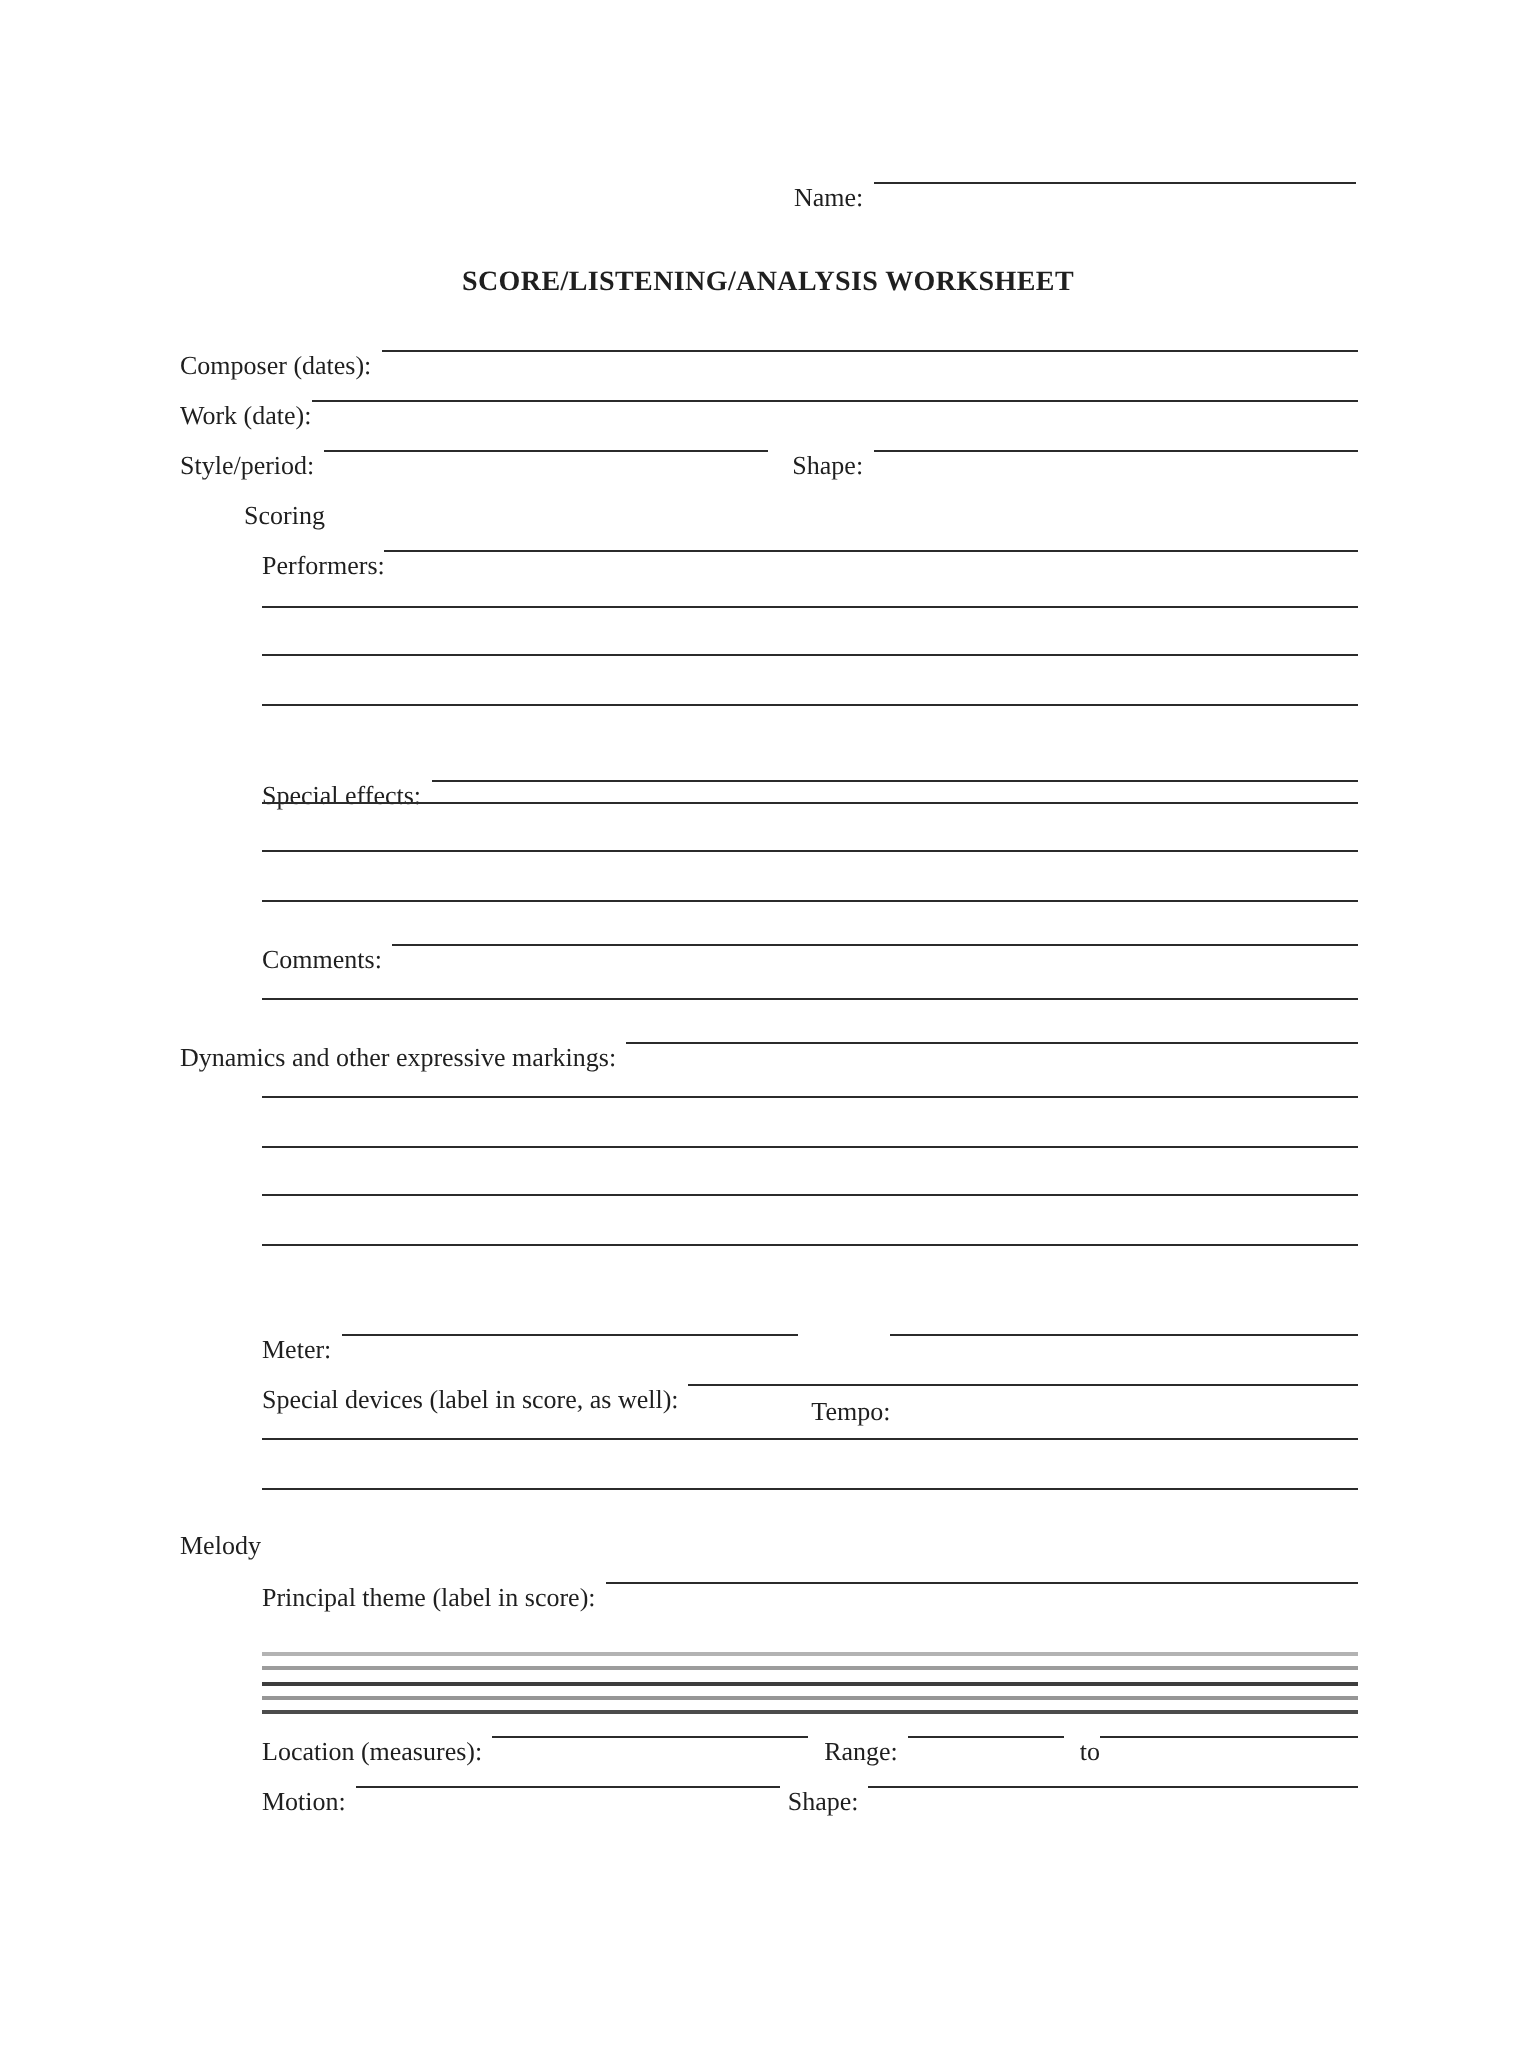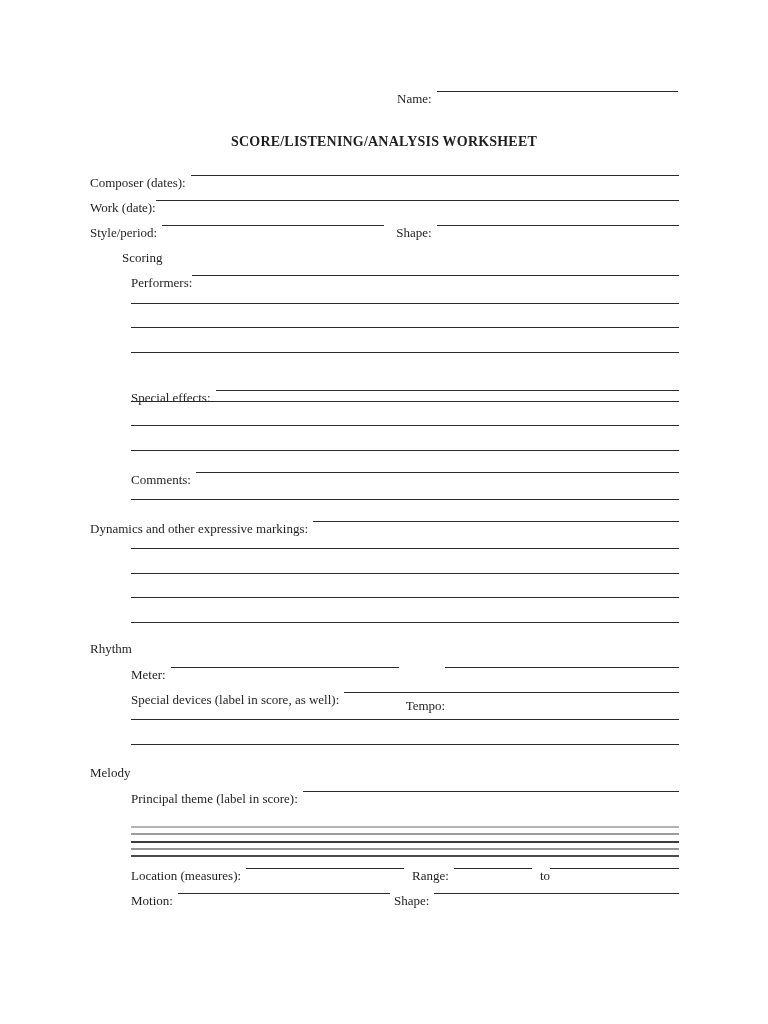--- a/index.html
+++ b/index.html
@@ -127,23 +127,20 @@
   <div class="row" style="top:571px; left:131px; width:548px;">
     <span class="fill"></span>
   </div>
   <div class="row" style="top:595px; left:131px; width:548px;">
     <span class="fill"></span>
   </div>
   <div class="row" style="top:620px; left:131px; width:548px;">
     <span class="fill"></span>
   </div>
 
-  <div class="row" style="top:639px; left:90px; width:589px;">
-    <span class="lbl">Rhythm</span>
-  </div>
 
   <div class="row" style="top:665px; left:131px; width:548px;">
     <span class="lbl">Meter:</span>
     <span class="fill fx gap" style="width:228px;"></span>
     <span class="lbl" style="margin-left:7px;margin-top:31px;">Tempo:</span>
     <span class="fill"></span>
   </div>
 
   <div class="row" style="top:690px; left:131px; width:548px;">
     <span class="lbl">Special devices (label in score, as well):</span>

